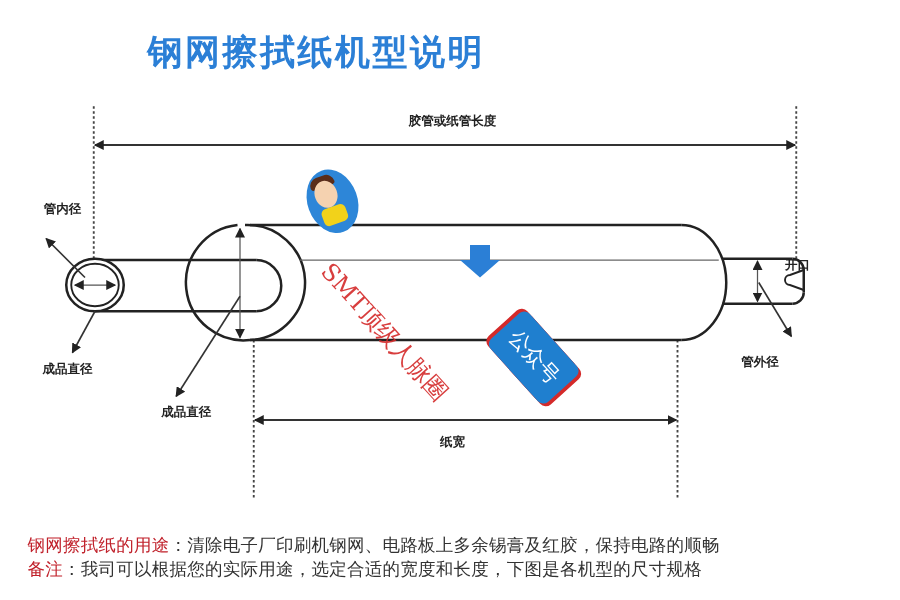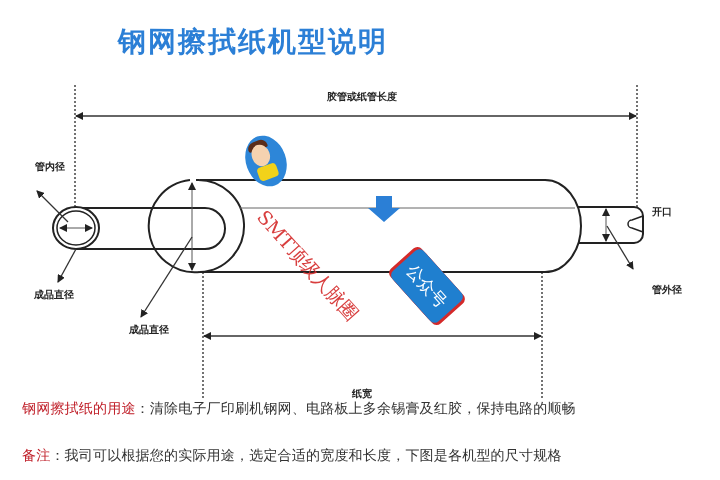--- a/index.html
+++ b/index.html
@@ -115,30 +115,30 @@
     <line x1="607" y1="226" x2="633" y2="269" marker-end="url(#ah)"></line>
   </g>
 
   <path d="M 376 196 L 392 196 L 392 208 L 400 208 L 384 222 L 368 208 L 376 208 Z" fill="#2b7fd6"></path>
 </svg>
 
 <div class="lbl" style="left:327px; top:90px;">胶管或纸管长度</div>
 <div class="lbl" style="left:20px; top:160px;margin-left:15px;">管内径</div>
 <div class="lbl" style="left:34px; top:288px;">成品直径</div>
 <div class="lbl" style="left:129px; top:323px;">成品直径</div>
-<div class="lbl" style="left:652px; top:205px;">开口</div>
-<div class="lbl" style="left:652px; top:283px;">管外径</div>
-<div class="lbl" style="left:352px; top:347px;margin-top:40px;">纸宽</div>
+<div class="lbl" style="left:628px; top:205px;">开口</div>
+<div class="lbl" style="left:593px; top:283px;">管外径</div>
+<div class="lbl" style="left:352px; top:347px;">纸宽</div>
 
 <div class="mascot">
   <div class="hair"></div>
     <div class="face"></div>
     <div class="shirt"></div>
 </div>
 <div class="watermark">SMT顶级人脉圈</div>
 <div class="badge">公众号</div>
 
-<div class="footer-line" style="top:400px;text-align:center;">
+<div class="footer-line" style="top:428px;text-align:center;">
   <span class="key">钢网擦拭纸的用途</span><span>：</span><span>清除电子厂印刷机钢网、电路板上多余锡膏及红胶，保持电路的顺畅</span>
 </div>
 <div class="footer-line" style="top:447px;">
   <span class="key">备注</span><span>：</span><span>我司可以根据您的实际用途，选定合适的宽度和长度，下图是各机型的尺寸规格</span>
 </div>
 
 </body></html>

